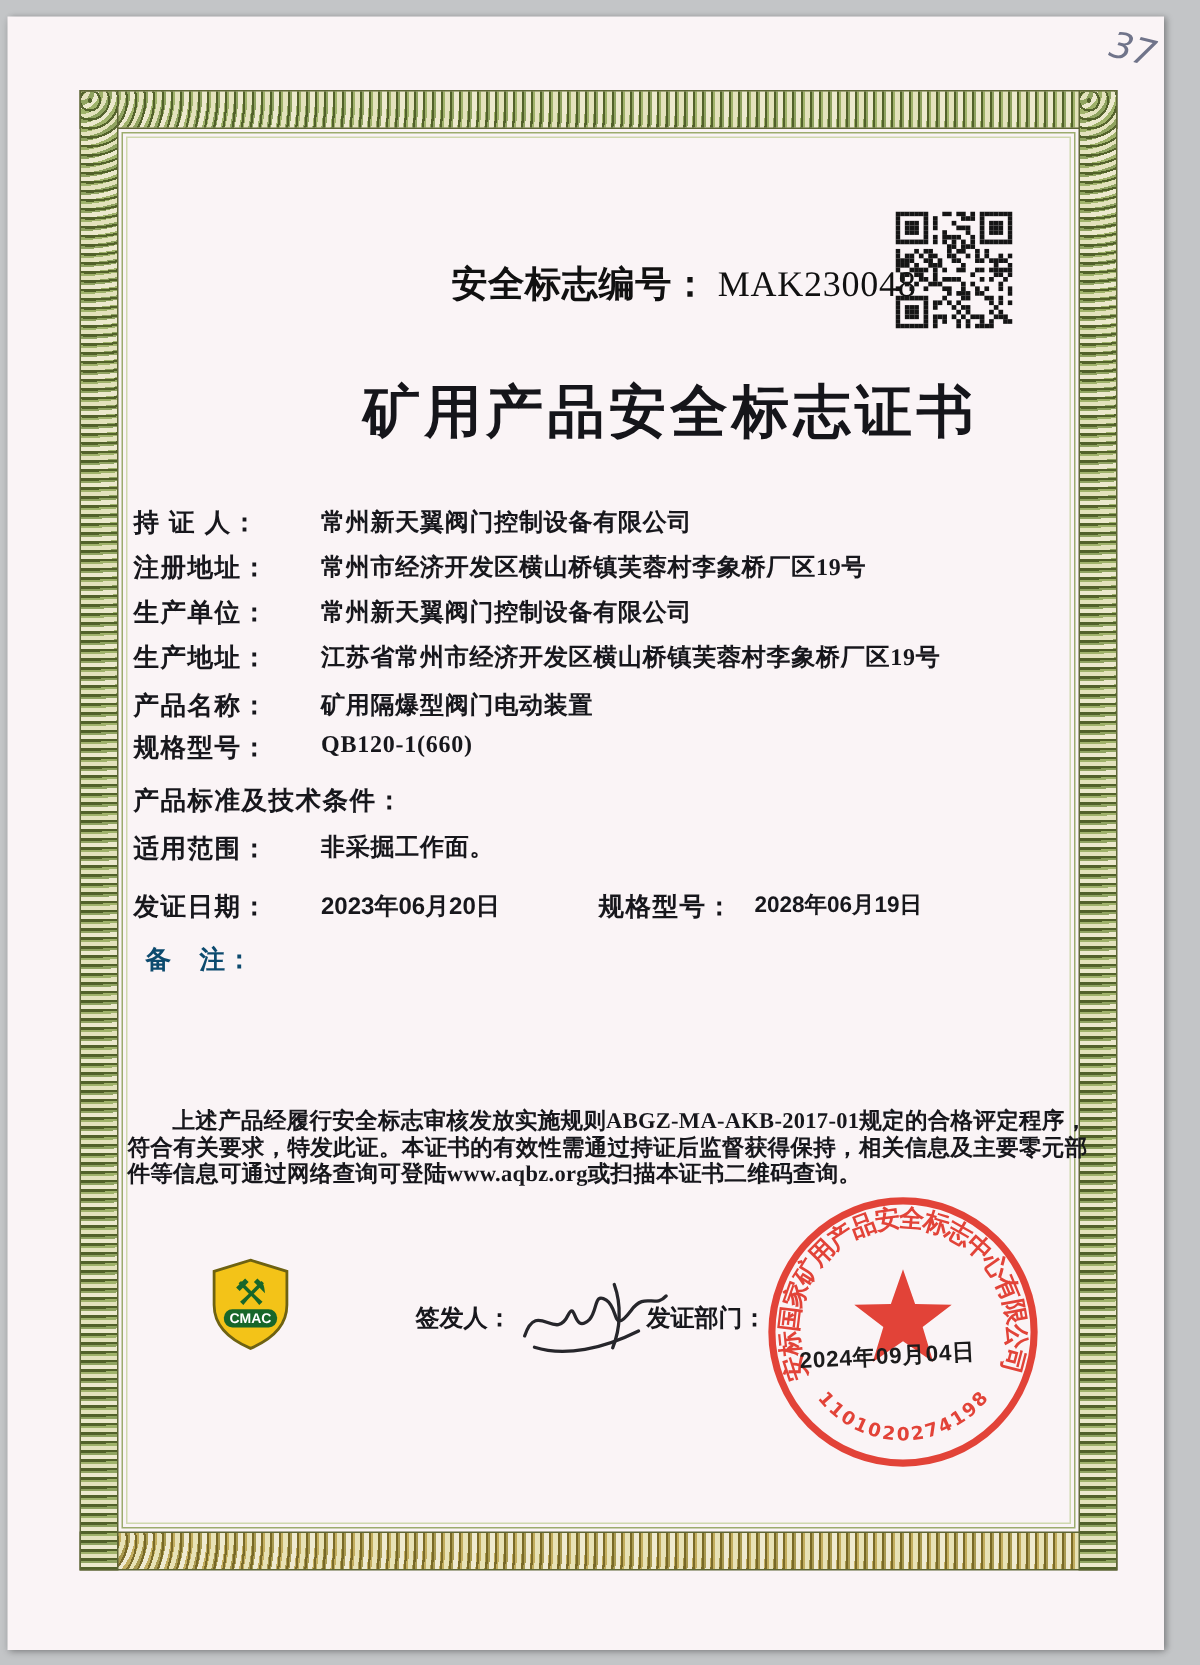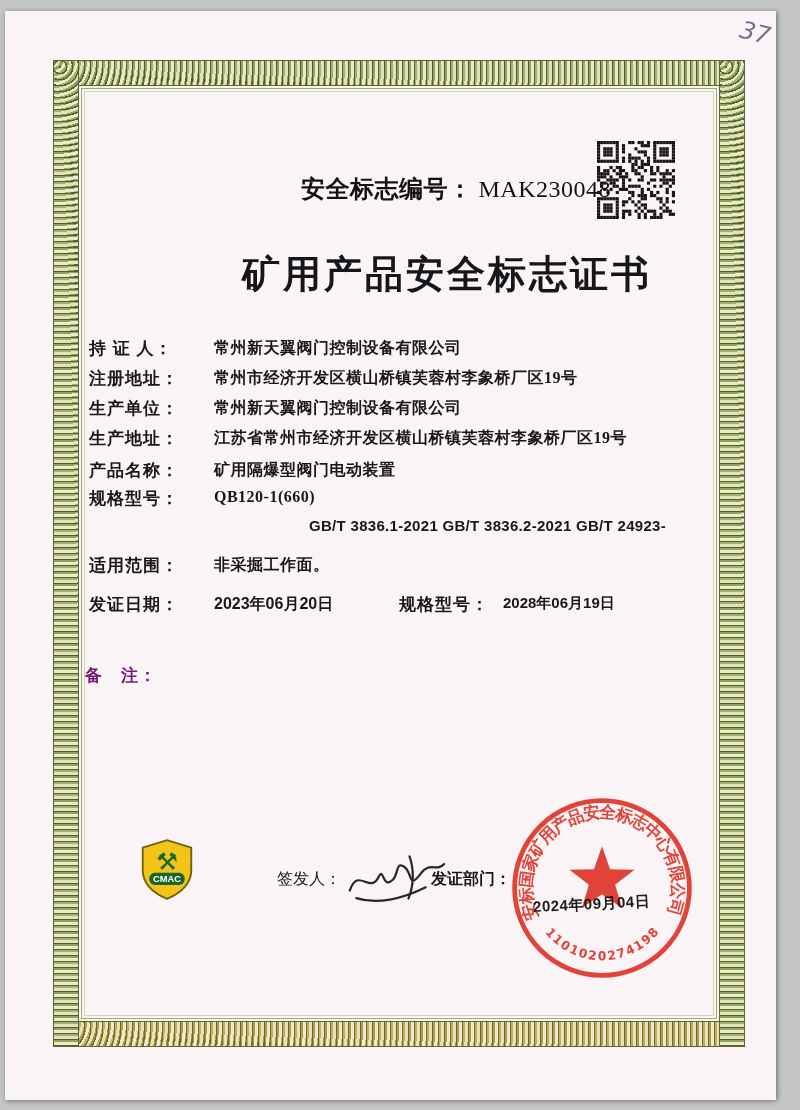--- a/index.html
+++ b/index.html
@@ -71,31 +71,31 @@
   .std-label { position:absolute; left:84px; top:511px; font-size:17px; font-weight:600; color:#17171c; letter-spacing:1px; }
   .std-lines {
     position:absolute; left:304px; top:504px; width:410px;
     font-size:15px; font-weight:700; color:#17171c; line-height:22px; letter-spacing:.3px;
   }
   .daterow { position:absolute; left:84px; top:582px; font-size:17px; color:#17171c; white-space:nowrap; }
   .daterow .lab { font-weight:600; letter-spacing:1px; }
   .daterow .v1 { position:absolute; left:125px; top:1px; font-weight:700; font-size:16px; }
   .daterow .lab2 { position:absolute; left:310px; top:0; font-weight:600; letter-spacing:1px; }
   .daterow .v2 { position:absolute; left:414px; top:1px; font-weight:700; font-size:15px; }
-  .remark { position:absolute; left:80px; top:617px; font-size:17px; font-weight:600; color:#701a75; letter-spacing:1px;margin-top:36px; }
+  .remark { position:absolute; left:92px; top:617px; font-size:17px; font-weight:600; color:#0c4a6e; letter-spacing:1px; }
   
   .statement {
     position:absolute; left:80px; top:729px; width:640px;
     font-size:15px; font-weight:700; line-height:17.5px; color:#17171c;
     text-indent:2em; text-align:justify; letter-spacing:.2px;
     font-family:"Liberation Serif","DejaVu Serif",serif;
   }
   
   .cmac-badge { position:absolute; left:134px; top:827px; width:56px; height:64px; }
-  .signer-label { position:absolute; left:272px; top:858px; font-size:16px; font-weight:400; color:#17171c;text-align:right; }
+  .signer-label { position:absolute; left:272px; top:858px; font-size:16px; font-weight:700; color:#17171c;text-align:right; }
   .signature { position:absolute; left:336px; top:832px; width:125px; height:70px; }
   .dept-label { position:absolute; left:426px; top:858px; font-size:16px; font-weight:600; color:#17171c; }
   .stamp { position:absolute; left:502px; top:782px; width:190px; height:190px; opacity:.92; }
   .stamp-date {
     position:absolute; left:528px; top:884px; font-size:15px; font-weight:700;
     color:#1c1c1c; letter-spacing:.5px; transform:rotate(-3deg); white-space:nowrap;
   }
 </style>
 </head>
 <body>
@@ -432,38 +432,39 @@
   </div>
   <div class="row" style="top:448px">
     <span class="lab">产品名称：</span>
     <span class="val">矿用隔爆型阀门电动装置</span>
   </div>
   <div class="row" style="top:476px">
     <span class="lab">规格型号：</span>
     <span class="val">QB120-1(660)</span>
   </div>
 
+  <div class="std-label">产品标准及技术条件：</div>
   <div class="std-lines">
-    <div>GB/T 3836.1-2021 GB/T 3836.2-2021 GB/T 24923-</div>
   </div>
 
   <div class="row" style="top:543px">
     <span class="lab">适用范围：</span>
     <span class="val">非采掘工作面。</span>
   </div>
 
   <div class="daterow">
     <span class="lab">发证日期：</span>
     <span class="v1">2023年06月20日</span>
     <span class="lab2">规格型号：</span>
     <span class="v2">2028年06月19日</span>
   </div>
 
   <div class="remark">备　注：</div>
 
+  <div class="statement">上述产品经履行安全标志审核发放实施规则ABGZ-MA-AKB-2017-01规定的合格评定程序，符合有关要求，特发此证。本证书的有效性需通过持证后监督获得保持，相关信息及主要零元部件等信息可通过网络查询可登陆www.aqbz.org或扫描本证书二维码查询。</div>
 
   <div class="cmac-badge">
     <svg viewBox="0 0 60 68" width="56" height="64">
       <path d="M30 2 L56 10 L56 34 C56 50 44 59 30 65 C16 59 4 50 4 34 L4 10 Z" fill="#f3c318" stroke="#6e6212" stroke-width="2"></path>
       <text x="30" y="34" text-anchor="middle" font-size="26" fill="#17662a" font-family="DejaVu Sans, sans-serif">⚒</text>
       <rect x="11" y="37" width="38" height="13" rx="6" fill="#17662a"></rect>
       <text x="30" y="47" text-anchor="middle" font-size="10" font-weight="bold" fill="#ffffff" font-family="Liberation Sans, sans-serif">CMAC</text>
     </svg>
   </div>
 

